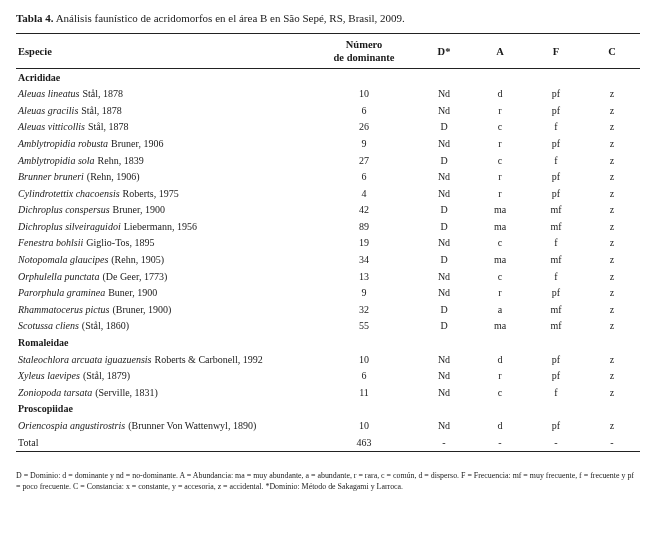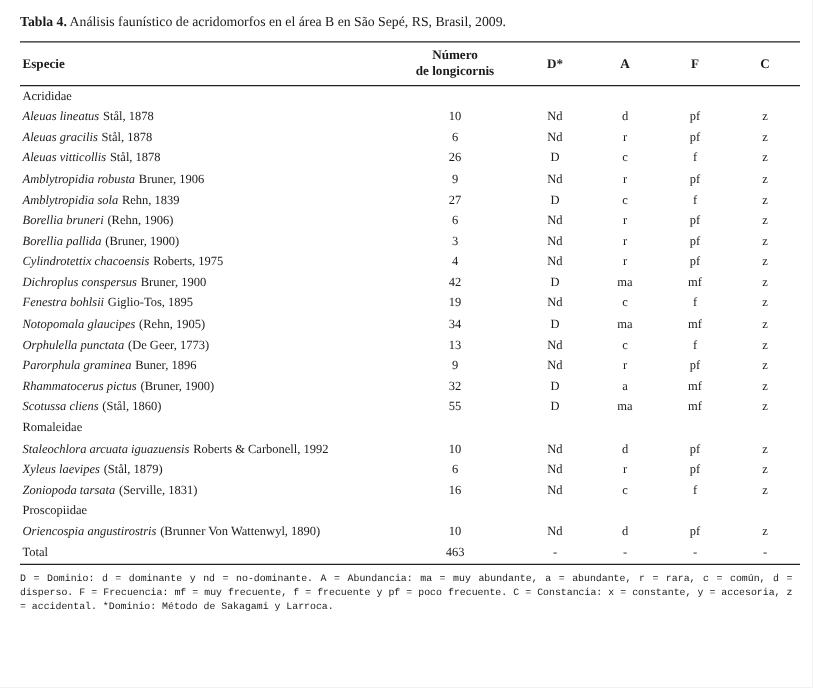--- a/index.html
+++ b/index.html
@@ -11,36 +11,36 @@
   .title { font-size: 11px; margin: 2px 0 9px 0; }
   .title b { font-weight: bold; }
   table { border-collapse: collapse; width: 100%; table-layout: fixed; }
   thead tr { border-top: 1.5px solid #222; border-bottom: 1.5px solid #222; }
   th { font-weight: bold; font-size: 10.5px; padding: 4px 2px; vertical-align: middle; line-height: 1.25; }
   td { font-size: 10px; padding: 1px 2px; height: 14.6px; vertical-align: middle; line-height: 1.2; white-space: nowrap; overflow: hidden; }
   .col-especie { width: 292px; text-align: left; }
   .col-num { width: 100px; text-align: center; }
   .col-small { width: 52px; text-align: center; }
   td.center { text-align: center; }
-  td.section { font-weight: normal; }
+  td.section { font-weight: bold; }
   .author { margin-left: 3px; font-style: normal; }
   tbody { border-bottom: 1.5px solid #222; }
-  .footnote { font-size: 7.9px; line-height: 1.4; margin-top: 6px; text-align: justify; font-family: Liberation Mono, monospace; }
+  .footnote { font-size: 7.9px; line-height: 1.4; margin-top: 18px; text-align: justify; }
 </style>
 </head>
 <body>
 
 <div class="page">
   <p class="title"><b>Tabla 4.</b> <span>Análisis faunístico de acridomorfos en el área B en São Sepé, RS, Brasil, 2009.</span></p>
 
   <table>
     <thead>
       <tr>
         <th class="col-especie">Especie</th>
-        <th class="col-num"><span>Número</span><br><span>de longicornis</span></th>
+        <th class="col-num"><span>Número</span><br><span>de dominante</span></th>
         <th class="col-small">D*</th>
         <th class="col-small">A</th>
         <th class="col-small">F</th>
         <th class="col-small">C</th>
       </tr>
     </thead>
     <tbody>
         <tr>
           <td colspan="6" class="section">Acrididae</td>
         </tr>
@@ -78,30 +78,22 @@
         </tr>
         <tr>
           <td><i>Amblytropidia sola</i><span class="author">Rehn, 1839</span></td>
           <td class="center">27</td>
           <td class="center">D</td>
           <td class="center">c</td>
           <td class="center">f</td>
           <td class="center">z</td>
         </tr>
         <tr>
-          <td><i>Borellia bruneri</i><span class="author">(Rehn, 1906)</span></td>
+          <td><i>Brunner bruneri</i><span class="author">(Rehn, 1906)</span></td>
           <td class="center">6</td>
-          <td class="center">Nd</td>
-          <td class="center">r</td>
-          <td class="center">pf</td>
-          <td class="center">z</td>
-        </tr>
-        <tr>
-          <td><i>Borellia pallida</i><span class="author">(Bruner, 1900)</span></td>
-          <td class="center">3</td>
           <td class="center">Nd</td>
           <td class="center">r</td>
           <td class="center">pf</td>
           <td class="center">z</td>
         </tr>
         <tr>
           <td><i>Cylindrotettix chacoensis</i><span class="author">Roberts, 1975</span></td>
           <td class="center">4</td>
           <td class="center">Nd</td>
           <td class="center">r</td>
@@ -110,20 +102,28 @@
         </tr>
         <tr>
           <td><i>Dichroplus conspersus</i><span class="author">Bruner, 1900</span></td>
           <td class="center">42</td>
           <td class="center">D</td>
           <td class="center">ma</td>
           <td class="center">mf</td>
           <td class="center">z</td>
         </tr>
         <tr>
+          <td><i>Dichroplus silveiraguidoi</i><span class="author">Liebermann, 1956</span></td>
+          <td class="center">89</td>
+          <td class="center">D</td>
+          <td class="center">ma</td>
+          <td class="center">mf</td>
+          <td class="center">z</td>
+        </tr>
+        <tr>
           <td><i>Fenestra bohlsii</i><span class="author">Giglio-Tos, 1895</span></td>
           <td class="center">19</td>
           <td class="center">Nd</td>
           <td class="center">c</td>
           <td class="center">f</td>
           <td class="center">z</td>
         </tr>
         <tr>
           <td><i>Notopomala glaucipes</i><span class="author">(Rehn, 1905)</span></td>
           <td class="center">34</td>
@@ -134,21 +134,21 @@
         </tr>
         <tr>
           <td><i>Orphulella punctata</i><span class="author">(De Geer, 1773)</span></td>
           <td class="center">13</td>
           <td class="center">Nd</td>
           <td class="center">c</td>
           <td class="center">f</td>
           <td class="center">z</td>
         </tr>
         <tr>
-          <td><i>Parorphula graminea</i><span class="author">Buner, 1896</span></td>
+          <td><i>Parorphula graminea</i><span class="author">Buner, 1900</span></td>
           <td class="center">9</td>
           <td class="center">Nd</td>
           <td class="center">r</td>
           <td class="center">pf</td>
           <td class="center">z</td>
         </tr>
         <tr>
           <td><i>Rhammatocerus pictus</i><span class="author">(Bruner, 1900)</span></td>
           <td class="center">32</td>
           <td class="center">D</td>
@@ -178,21 +178,21 @@
         <tr>
           <td><i>Xyleus laevipes</i><span class="author">(Stål, 1879)</span></td>
           <td class="center">6</td>
           <td class="center">Nd</td>
           <td class="center">r</td>
           <td class="center">pf</td>
           <td class="center">z</td>
         </tr>
         <tr>
           <td><i>Zoniopoda tarsata</i><span class="author">(Serville, 1831)</span></td>
-          <td class="center">16</td>
+          <td class="center">11</td>
           <td class="center">Nd</td>
           <td class="center">c</td>
           <td class="center">f</td>
           <td class="center">z</td>
         </tr>
         <tr>
           <td colspan="6" class="section">Proscopiidae</td>
         </tr>
         <tr>
           <td><i>Oriencospia angustirostris</i><span class="author">(Brunner Von Wattenwyl, 1890)</span></td>

